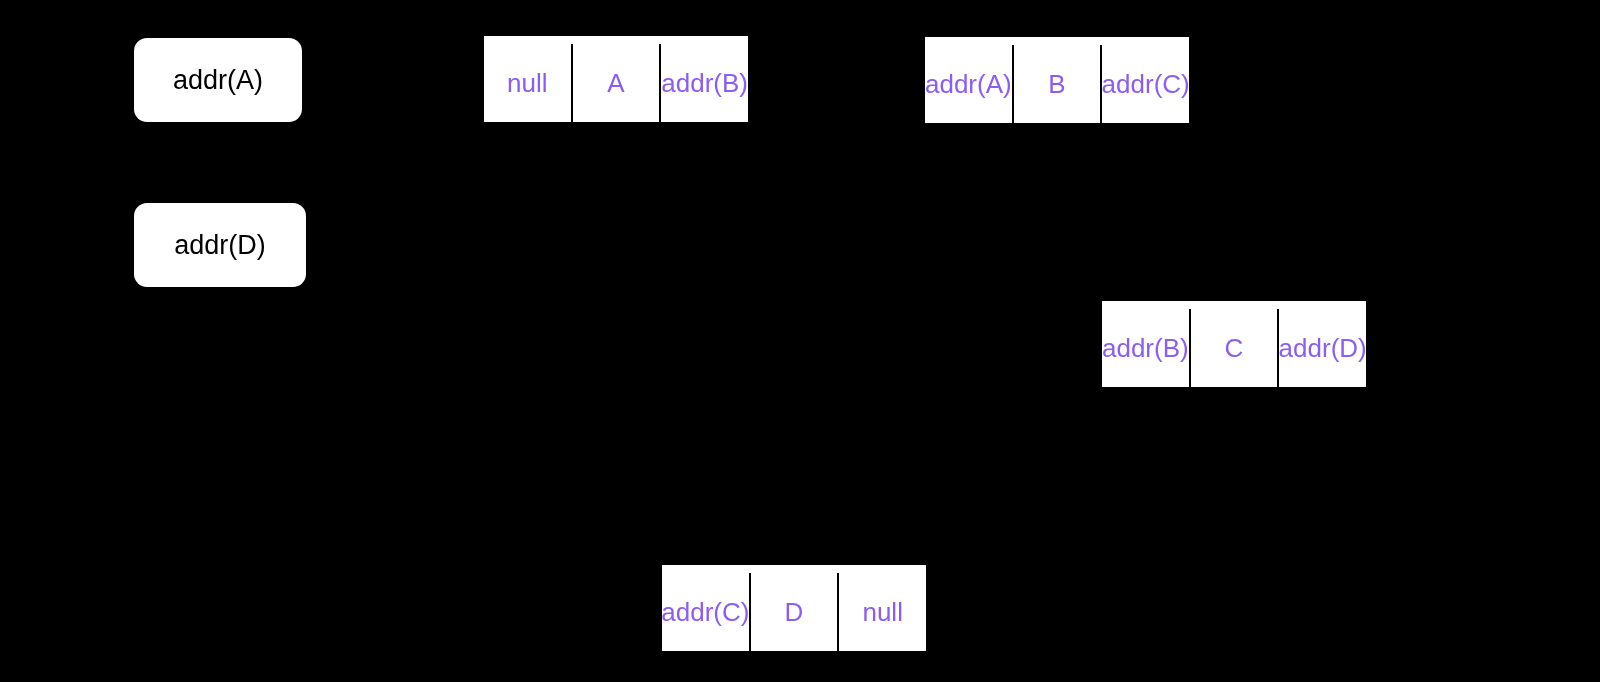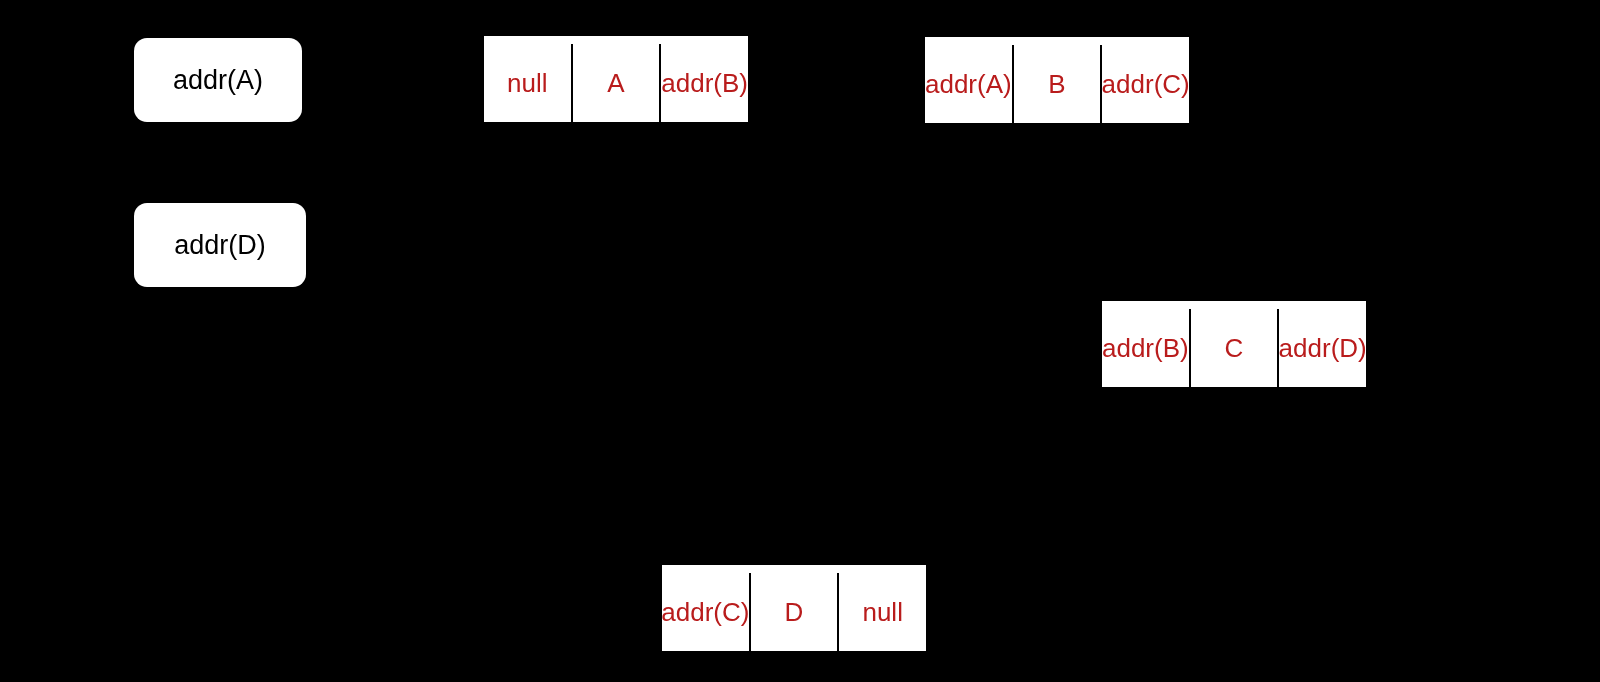--- a/index.html
+++ b/index.html
@@ -40,21 +40,21 @@
     height: 86px;
     background: #ffffff;
   }
   .ll-node .cell {
     flex: 1 1 0;
     min-width: 0;
     display: flex;
     align-items: center;
     justify-content: center;
     background: #ffffff;
-    color: #b91c1c;
+    color: #8b5cf6;
     font-size: 26px;
     line-height: 1;
     white-space: nowrap;
     overflow: hidden;
     margin-top: 8px;
   }
   .ll-node .cell + .cell {
     border-left: 2px solid #000000;
   }
   #node-a { left: 484px;  top: 36px;  }

